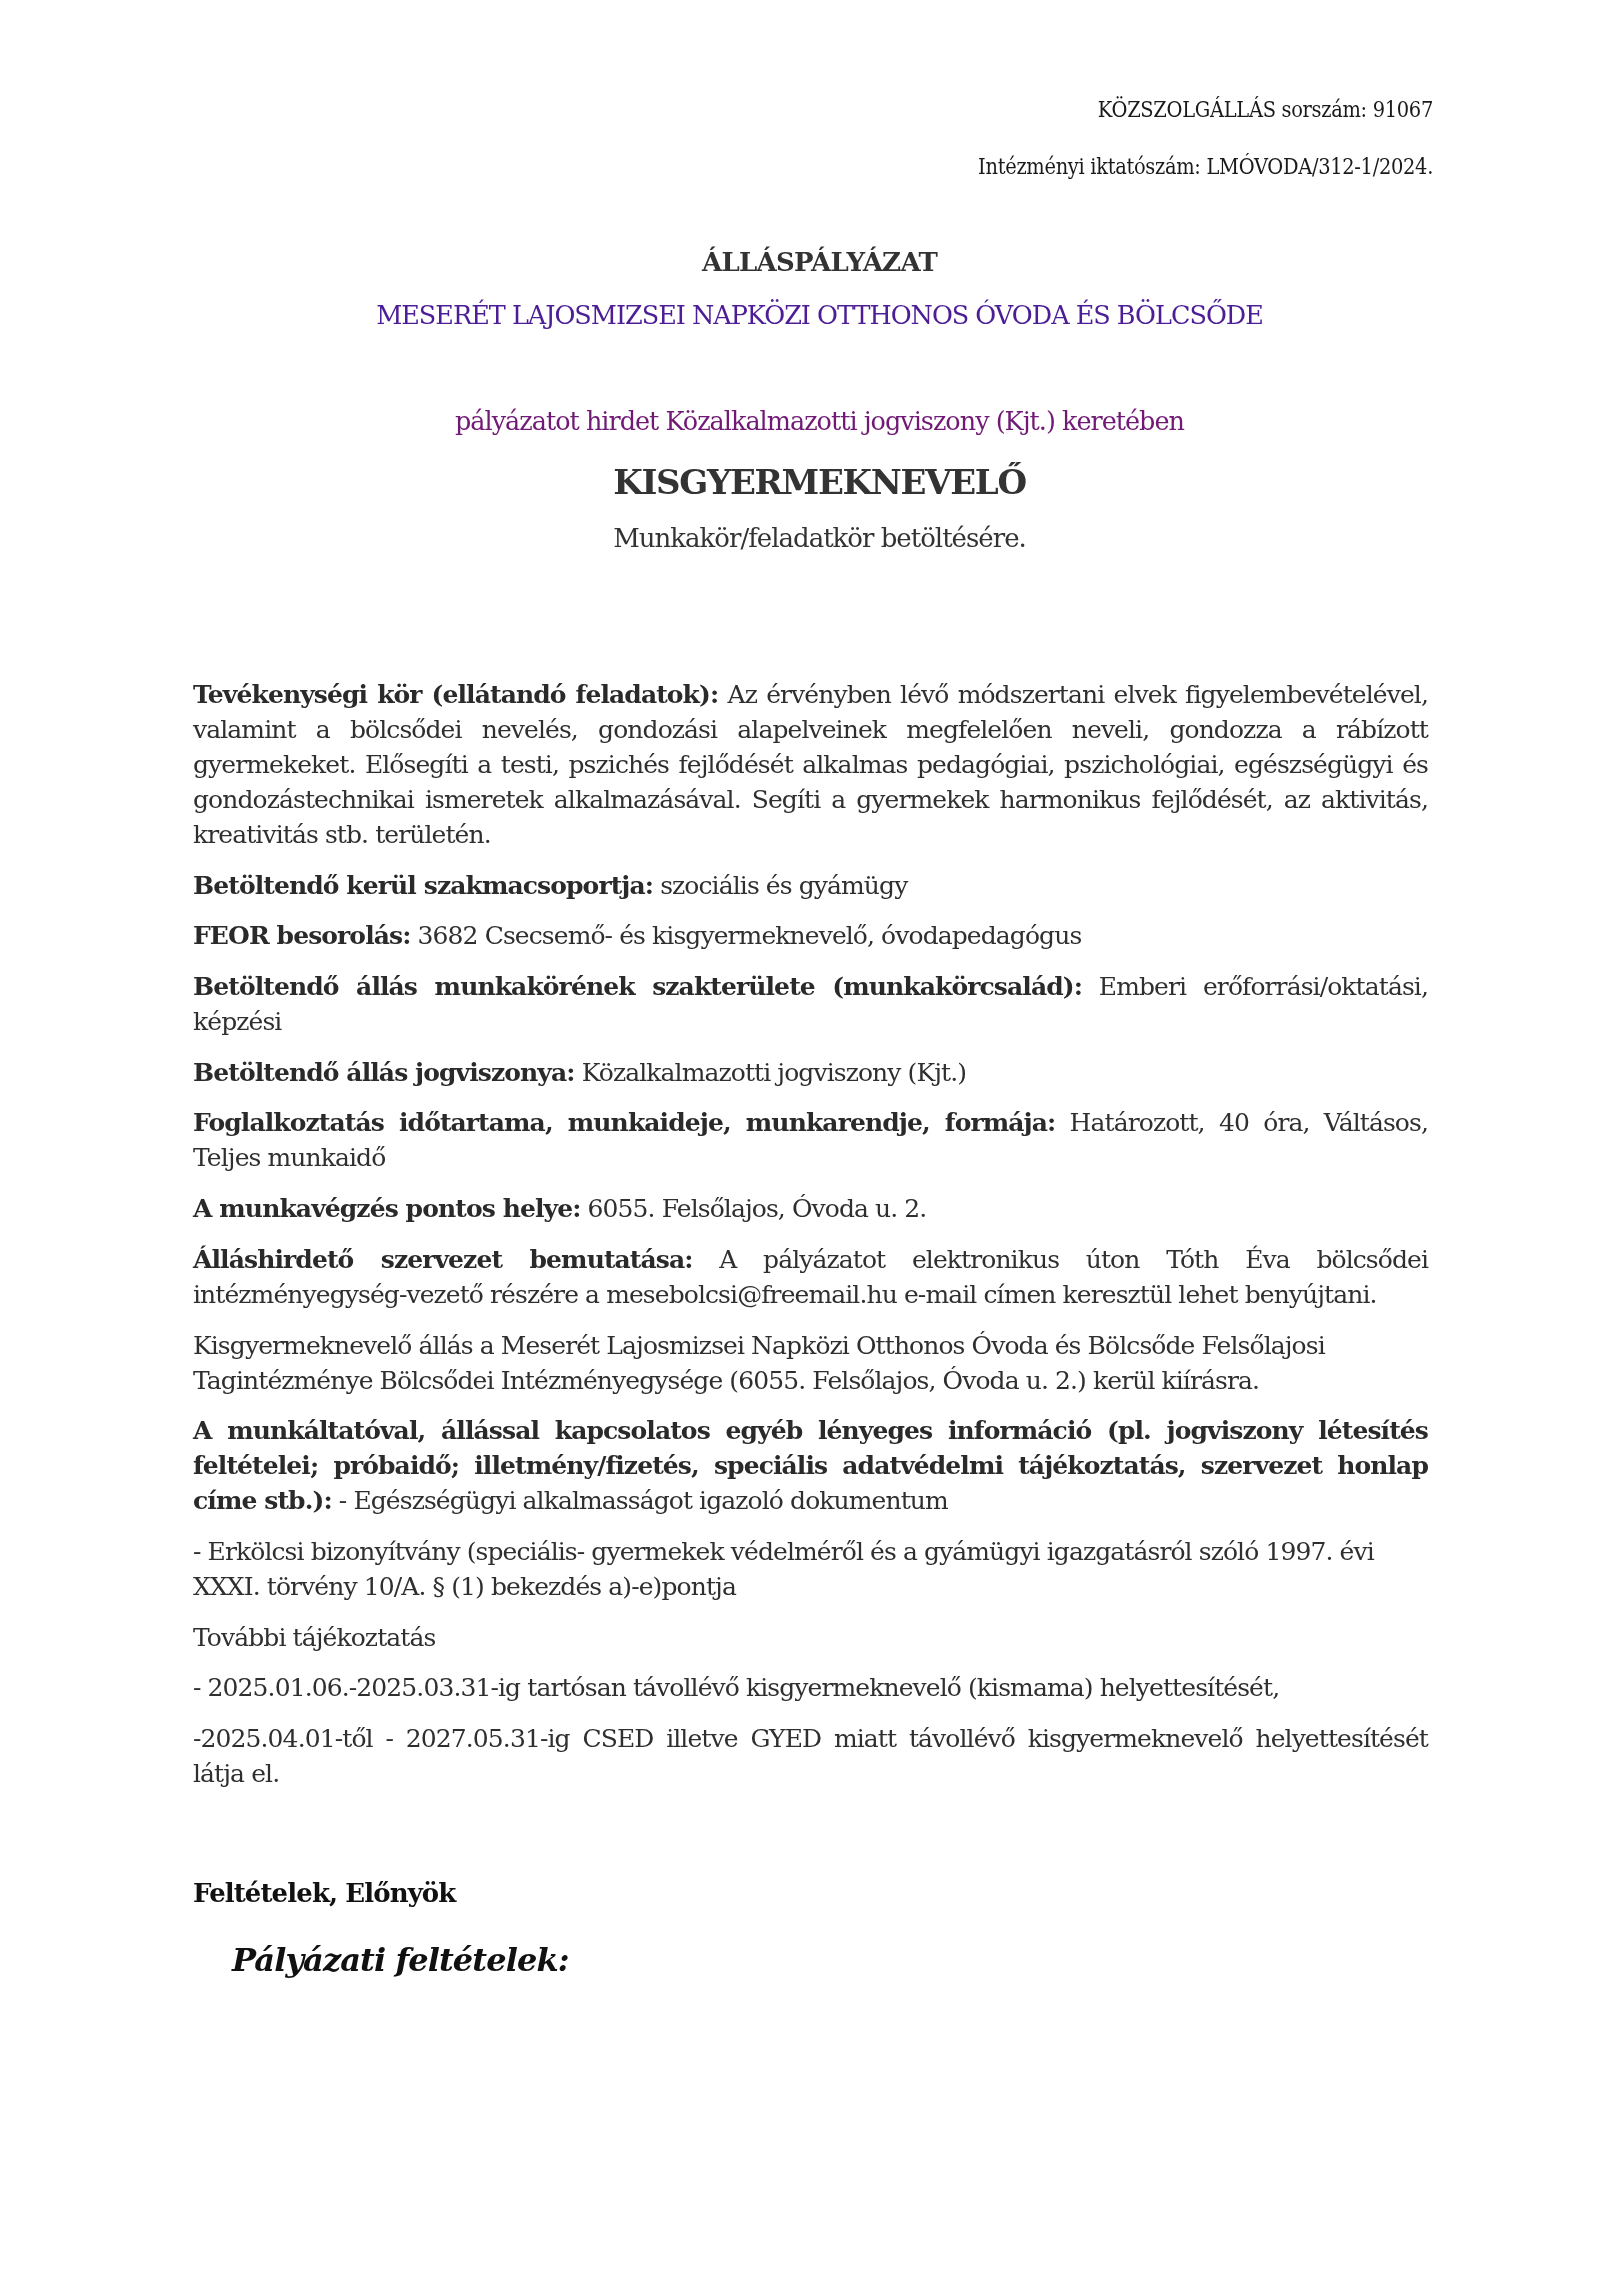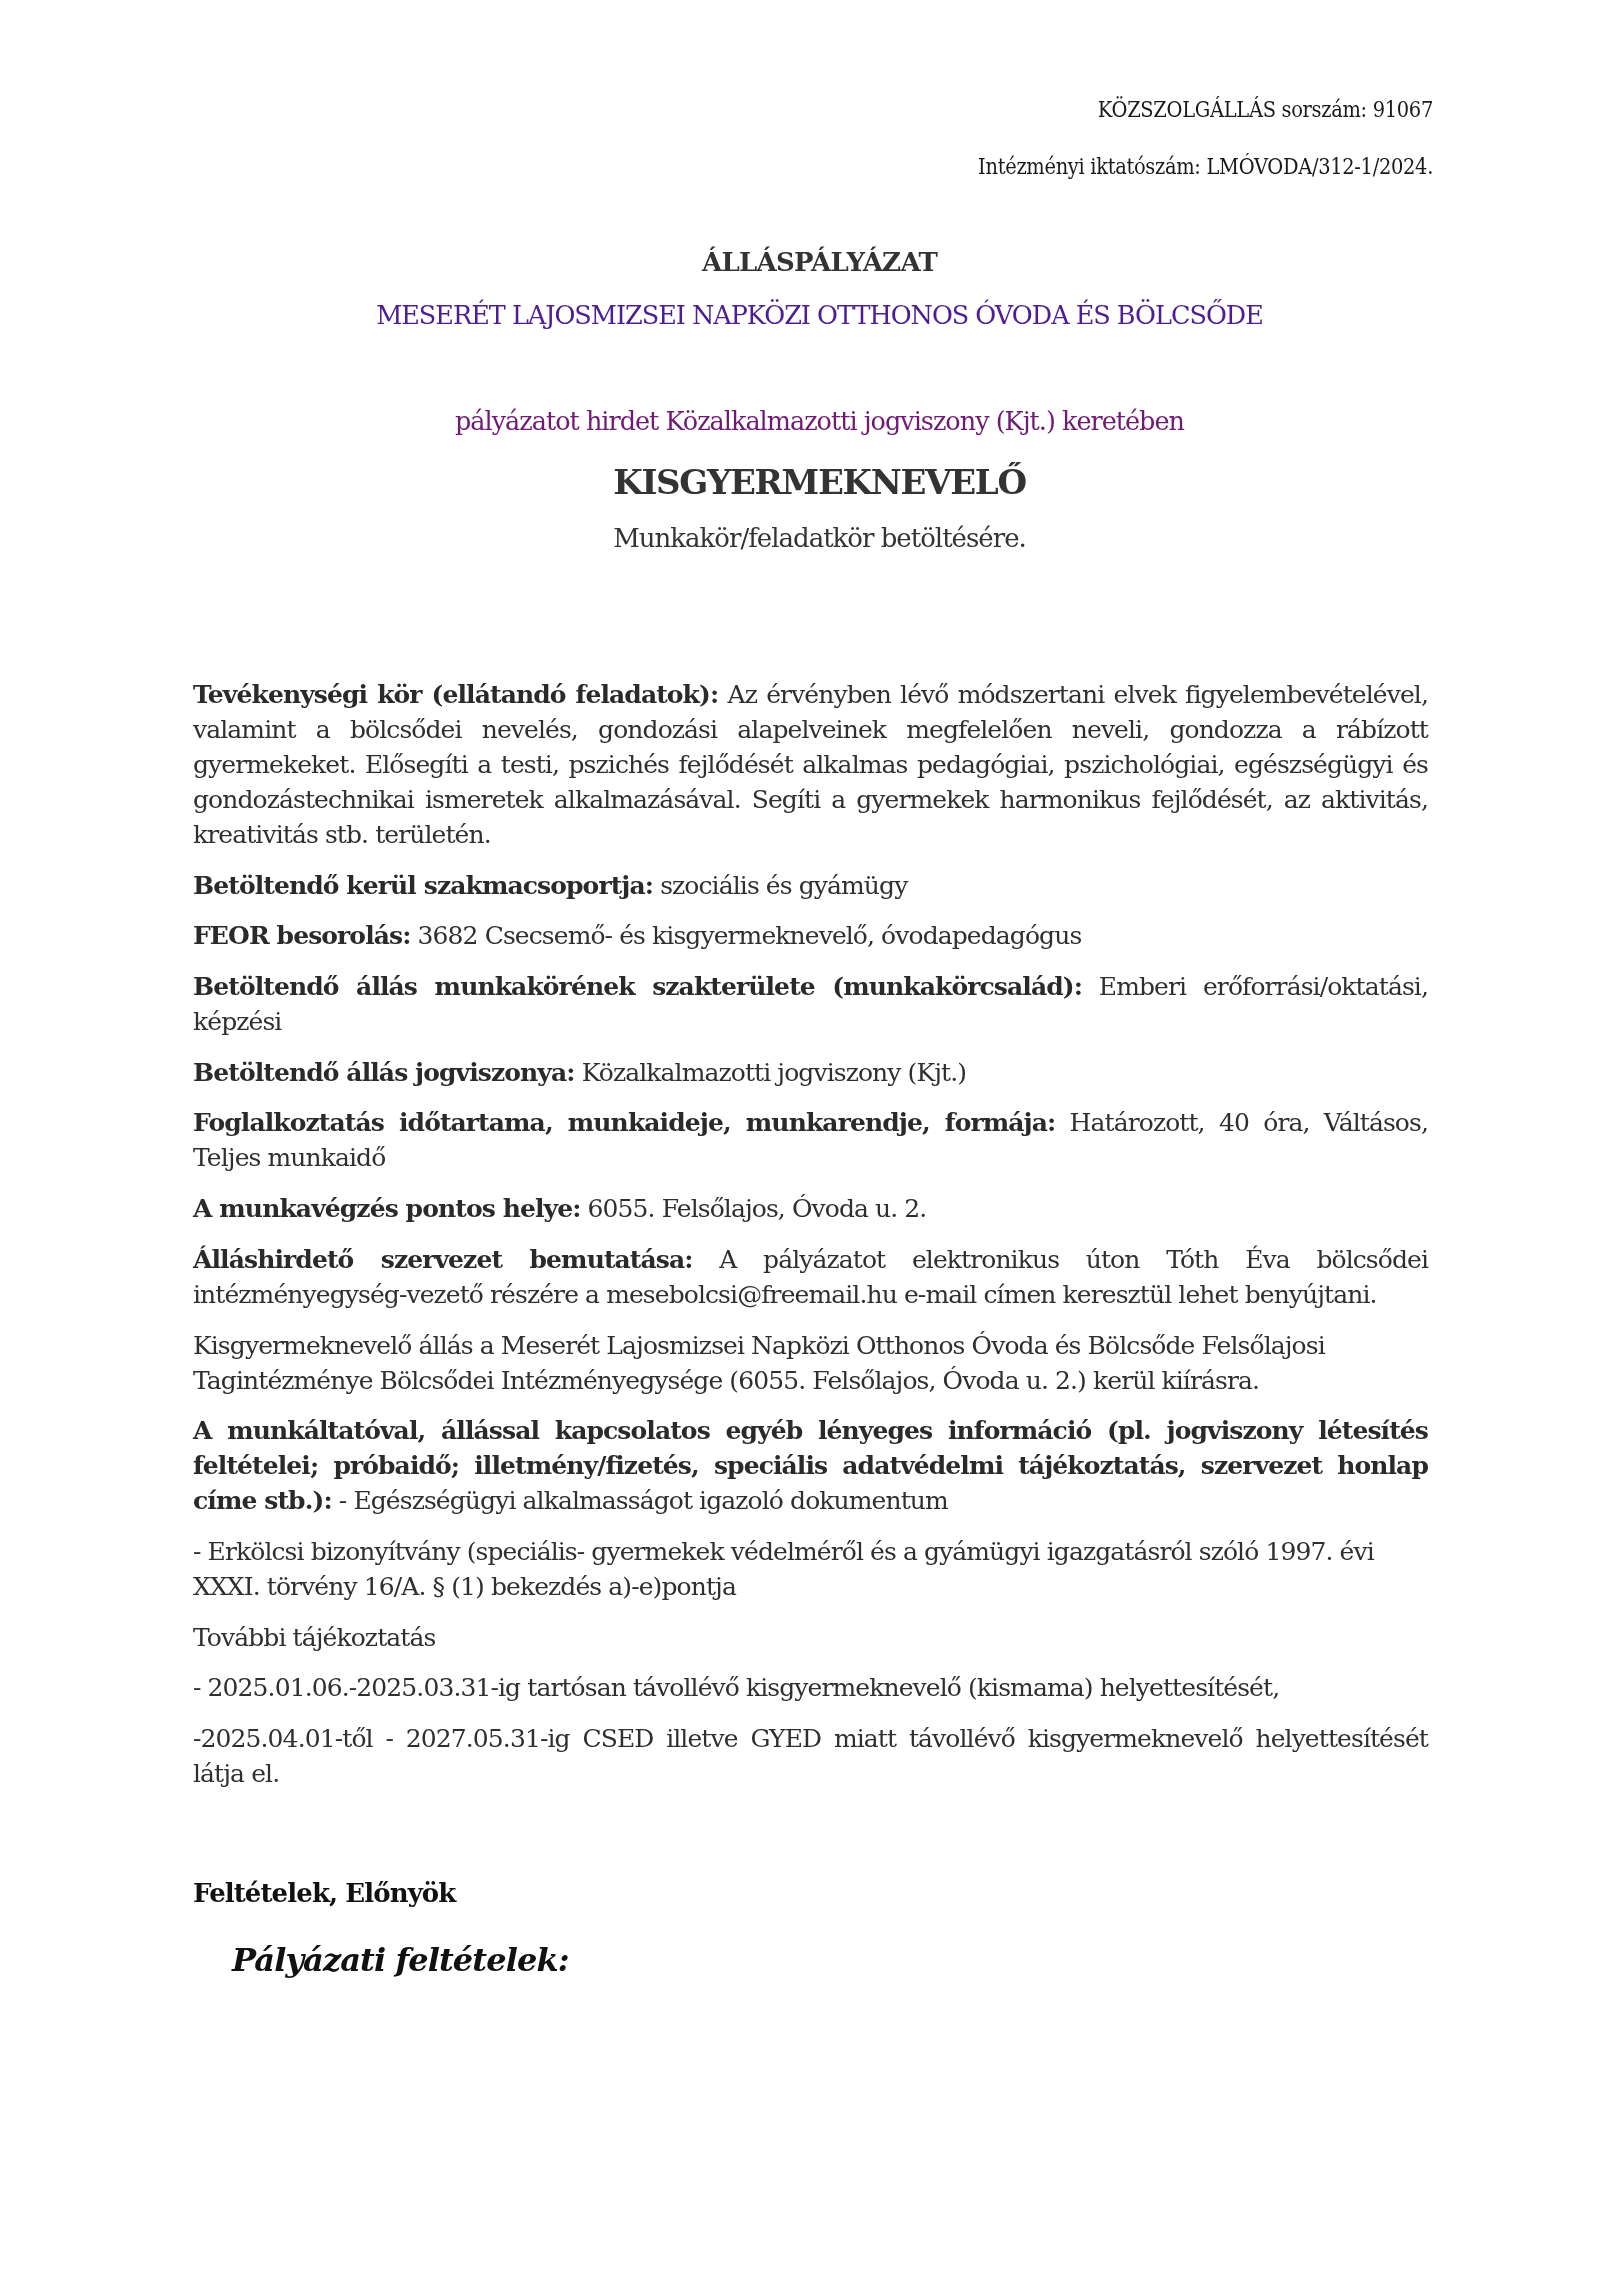--- a/index.html
+++ b/index.html
@@ -53,21 +53,21 @@
     <p class="para"><b>FEOR besorolás:</b><span> 3682 Csecsemő- és kisgyermeknevelő, óvodapedagógus</span></p>
     <p class="para"><b>Betöltendő állás munkakörének szakterülete (munkakörcsalád):</b><span> Emberi erőforrási/oktatási, képzési</span></p>
     <p class="para"><b>Betöltendő állás jogviszonya:</b><span> Közalkalmazotti jogviszony (Kjt.)</span></p>
     <p class="para"><b>Foglalkoztatás időtartama, munkaideje, munkarendje, formája:</b><span> Határozott, 40 óra, Váltásos, Teljes munkaidő</span></p>
     <p class="para"><b>A munkavégzés pontos helye:</b><span> 6055. Felsőlajos, Óvoda u. 2.</span></p>
     <p class="para"><b>Álláshirdető szervezet bemutatása:</b><span> A pályázatot elektronikus úton Tóth Éva bölcsődei intézményegység-vezető részére a mesebolcsi@freemail.hu e-mail címen keresztül lehet benyújtani.</span></p>
 
     <p class="para nojust">Kisgyermeknevelő állás a Meserét Lajosmizsei Napközi Otthonos Óvoda és Bölcsőde Felsőlajosi Tagintézménye Bölcsődei Intézményegysége (6055. Felsőlajos, Óvoda u. 2.) kerül kiírásra.</p>
 
     <p class="para"><b>A munkáltatóval, állással kapcsolatos egyéb lényeges információ (pl. jogviszony létesítés feltételei; próbaidő; illetmény/fizetés, speciális adatvédelmi tájékoztatás, szervezet honlap címe stb.):</b><span> - Egészségügyi alkalmasságot igazoló dokumentum</span></p>
-    <p class="para nojust">- Erkölcsi bizonyítvány (speciális- gyermekek védelméről és a gyámügyi igazgatásról szóló 1997. évi XXXI. törvény 16/A. § (1) bekezdés a)-e)pontja</p>
+    <p class="para nojust">- Erkölcsi bizonyítvány (speciális- gyermekek védelméről és a gyámügyi igazgatásról szóló 1997. évi XXXI. törvény 10/A. § (1) bekezdés a)-e)pontja</p>
     <p class="para nojust">További tájékoztatás</p>
     <p class="para nojust">- 2025.01.06.-2025.03.31-ig tartósan távollévő kisgyermeknevelő (kismama) helyettesítését,</p>
     <p class="para">-2025.04.01-től - 2027.05.31-ig CSED illetve GYED miatt távollévő kisgyermeknevelő helyettesítését látja el.</p>
 
     <div class="gap-large"></div>
 
     <p class="sec-title">Feltételek, Előnyök</p>
     <p class="sub-title">Pályázati feltételek:</p>
   </div>
 </div>

